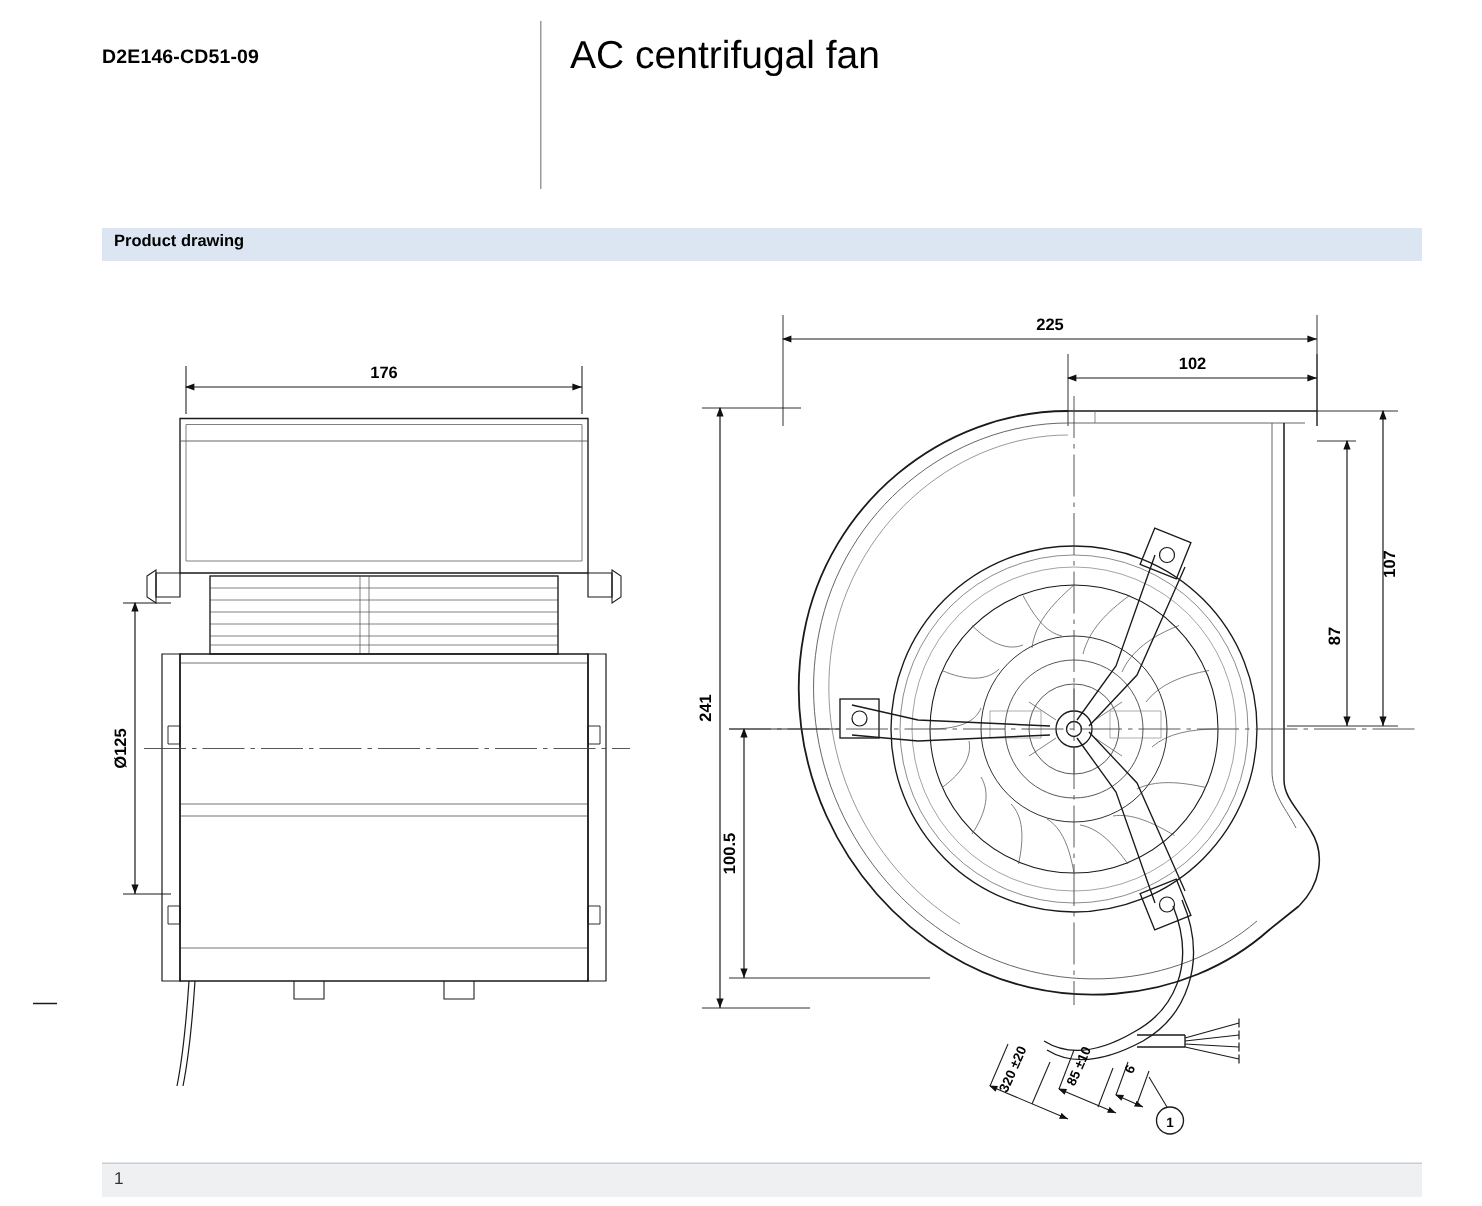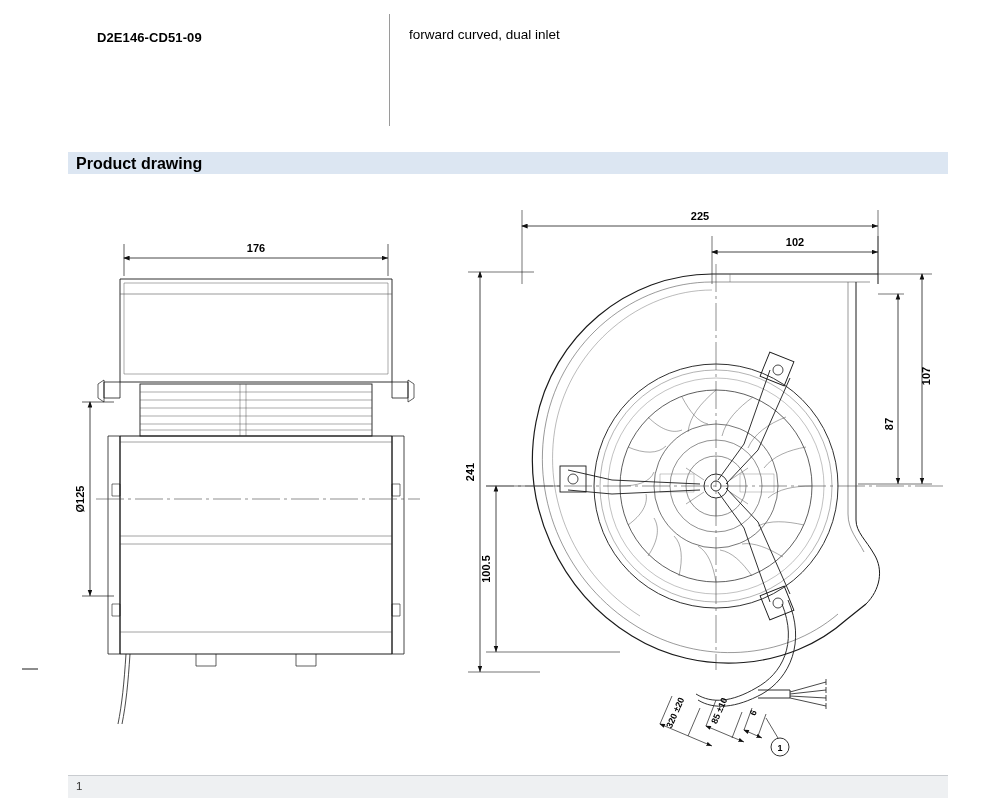--- a/index.html
+++ b/index.html
@@ -15,21 +15,20 @@
     position: relative;
     overflow: hidden;
   }
 
   
   .header {
     position: absolute;
     left: 0; top: 0;
     width: 911px;
     height: 130px;
-    margin-left: 29px;
   }
   .part-number {
     position: absolute;
     left: 68px;
     top: 30px;
     font-size: 13px;
     font-weight: bold;
     letter-spacing: 0.1px;
   }
   .header-divider {
@@ -70,21 +69,21 @@
     left: 68px;
     top: 152px;
     width: 880px;
     height: 22px;
     background: #dce6f2;
   }
   .section-bar-label {
     position: absolute;
     left: 8px;
     top: 3px;
-    font-size: 16px;
+    font-size: 11px;
     font-weight: bold;
   }
 
   
   .drawing-area {
     position: absolute;
     left: 0;
     top: 184px;
     width: 824px;
     height: 590px;
@@ -129,21 +128,21 @@
   .dimtext { font-family: "Liberation Sans", sans-serif; font-size: 11px; font-weight: bold; }
   .dimtext-sm { font-family: "Liberation Sans", sans-serif; font-size: 9px; font-weight: bold; }
 </style>
 </head>
 <body>
 
 <div class="header">
   <div class="part-number">D2E146-CD51-09</div>
   <div class="header-divider"></div>
   <div class="title-block">
-    <div class="title-sub">forward curved, dual inlet</div>
+    <div class="title-main">AC centrifugal fan</div>
   </div>
 </div>
 
 <div class="section-bar">
   <span class="section-bar-label">Product drawing</span>
 </div>
 
 <div class="drawing-area">
 <svg width="988" height="590" viewBox="0 0 988 590" xmlns="http://www.w3.org/2000/svg">
   <defs>

